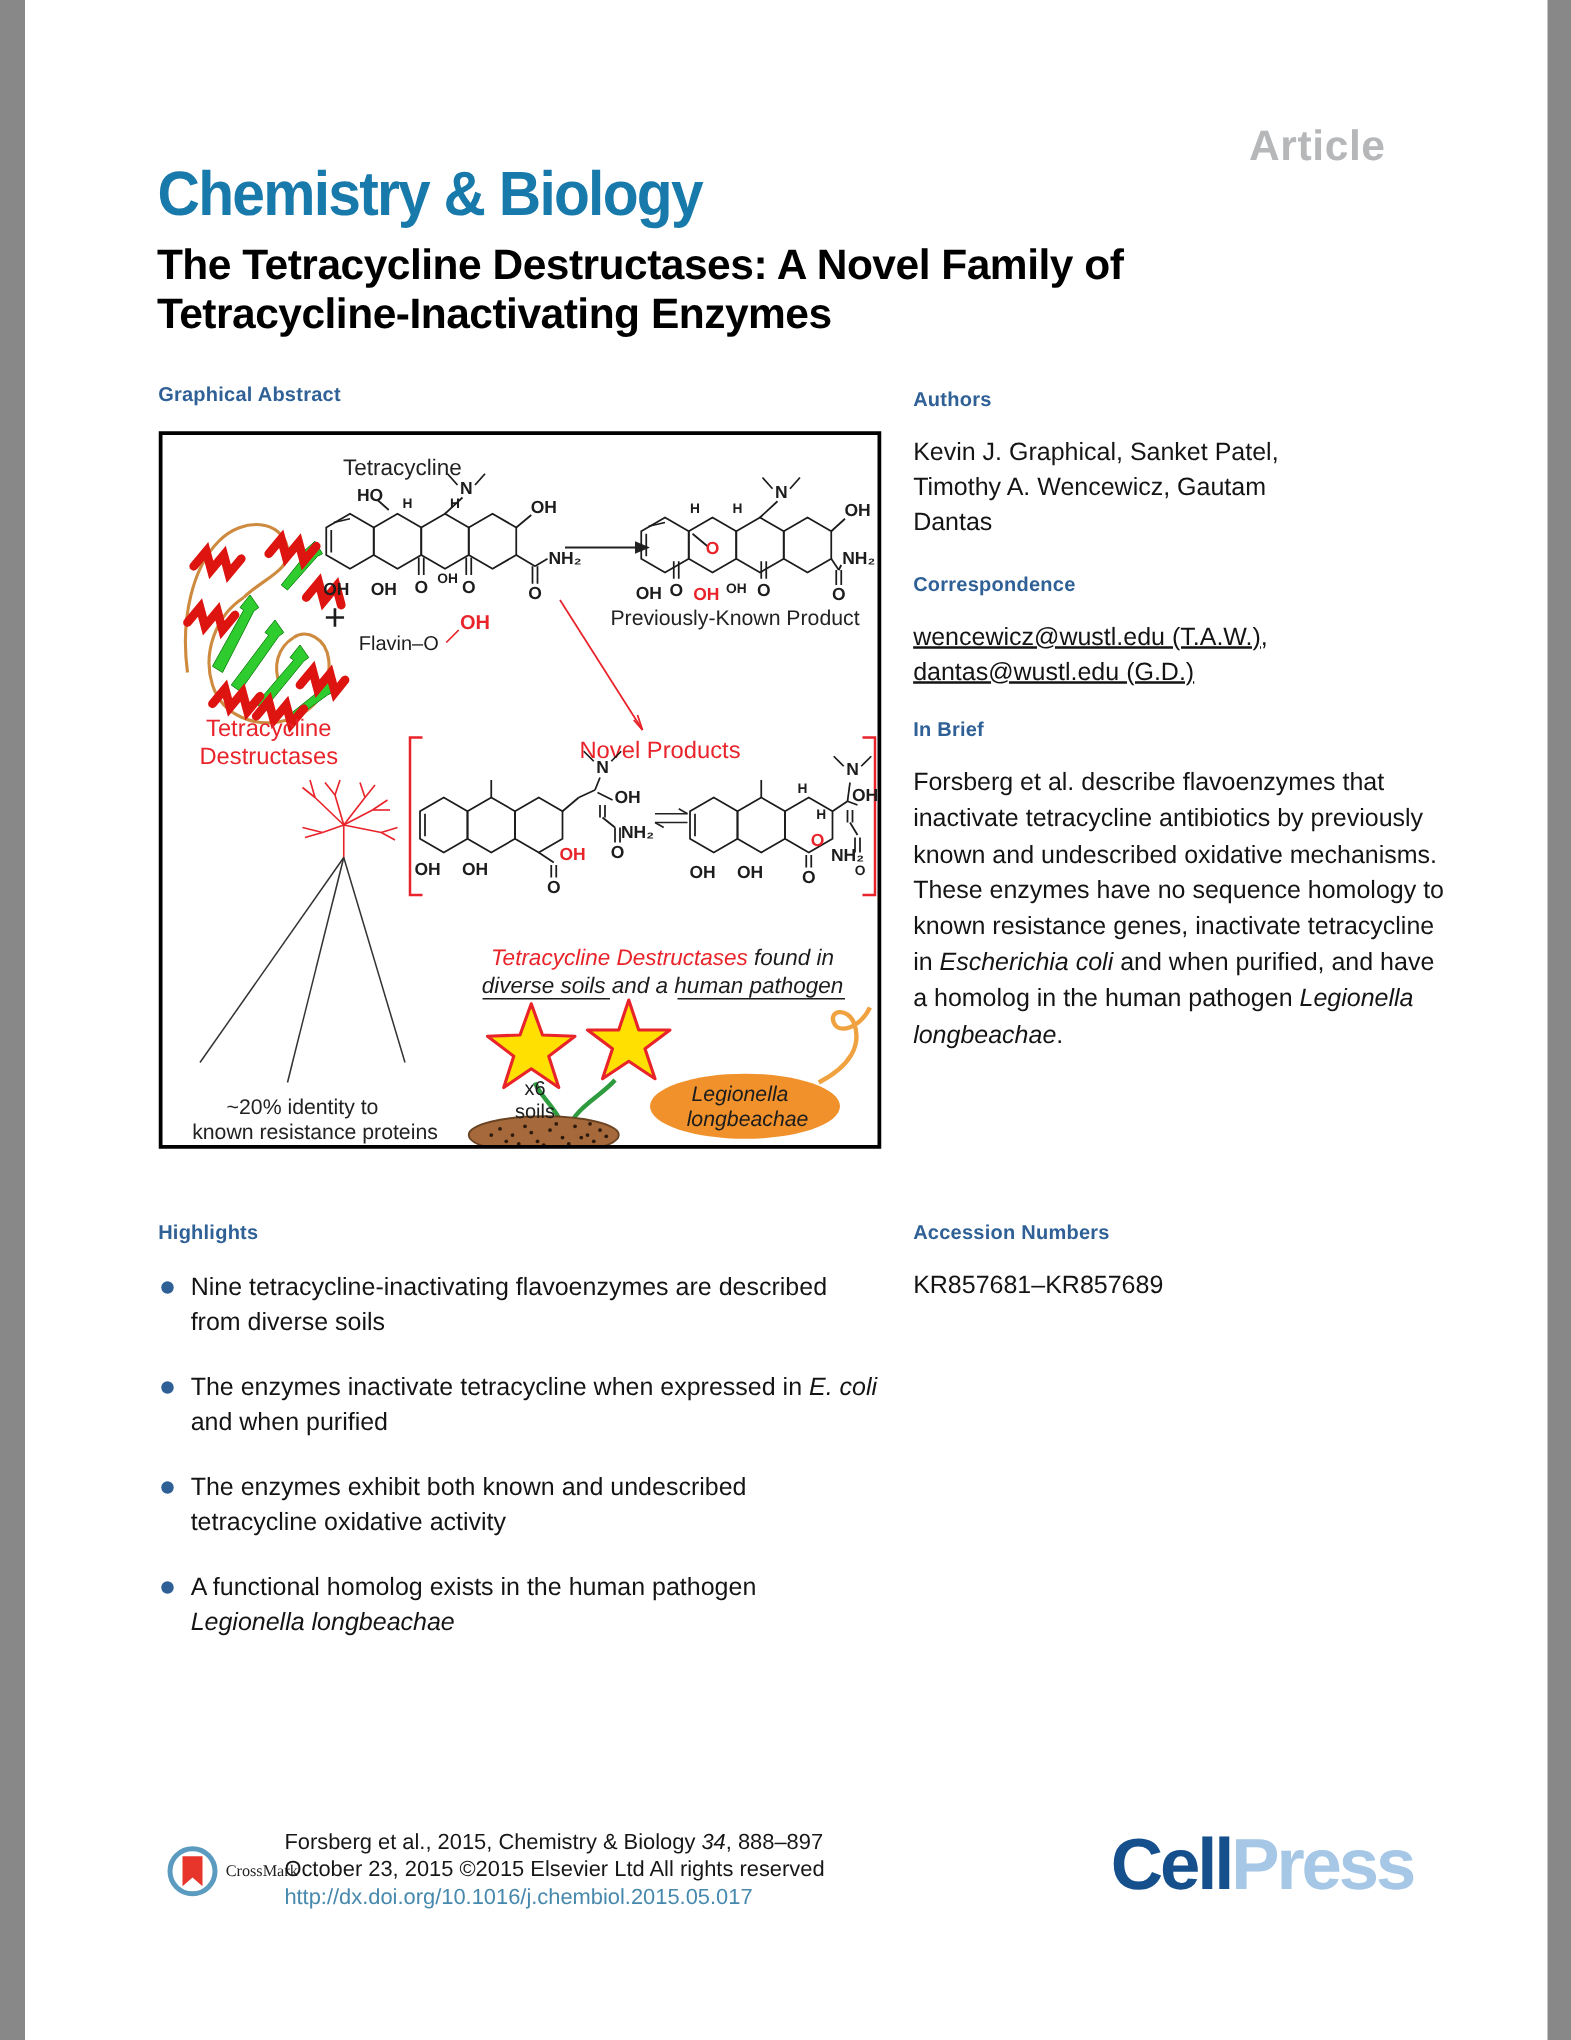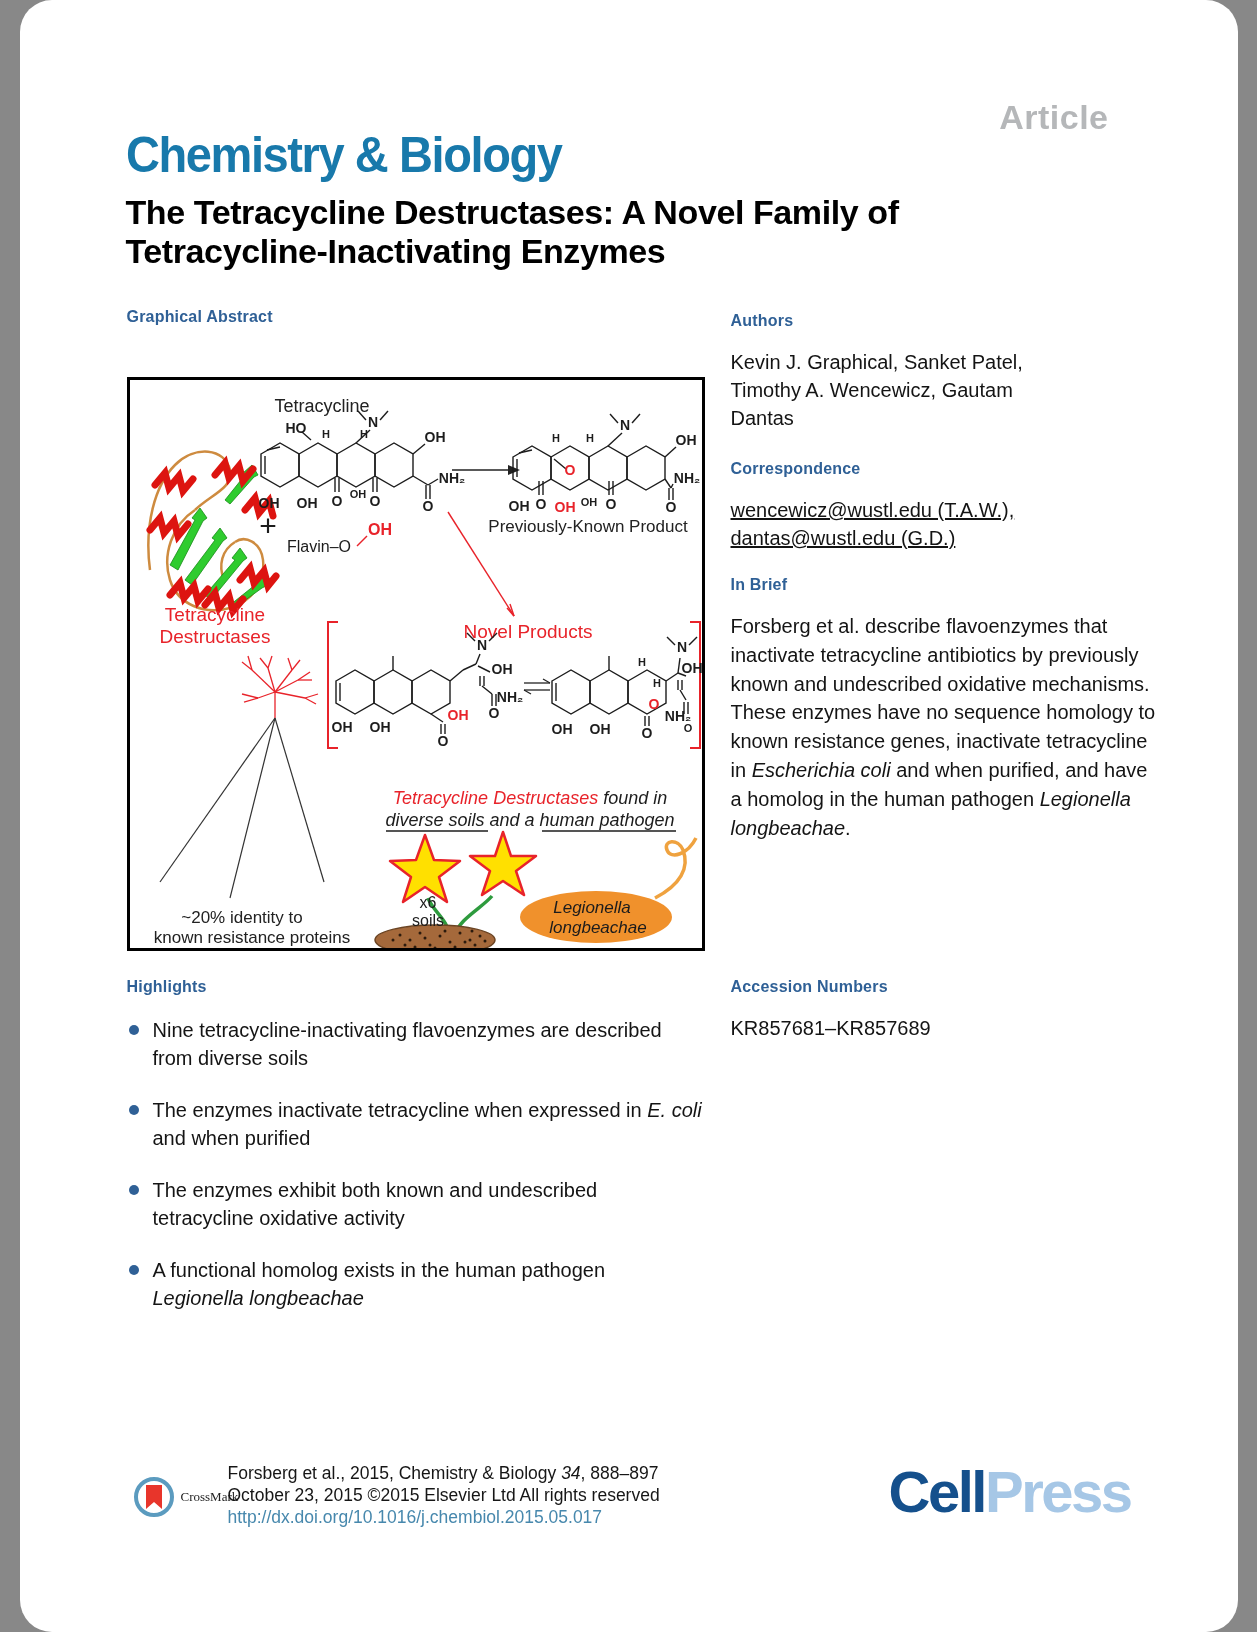--- a/index.html
+++ b/index.html
@@ -1,31 +1,30 @@
 <!DOCTYPE html>
 <html><head>
 <meta charset="utf-8">
 <style>
   html,body { margin:0; padding:0; background:#888; }
   .page {
     position:relative; width:1218px; height:1632px; background:#ffffff;
     font-family:"Liberation Sans", sans-serif; overflow:hidden; margin:0 auto;
     color:#111;
-    border-radius:32px;
   }
   .abs { position:absolute; }
   .article-tag { font-size:34px; font-weight:bold; color:#b5b7b9; letter-spacing:0.5px; }
   .journal { font-size:50px; font-weight:bold; color:#1879ab; letter-spacing:-1.5px;
              transform:scaleX(0.94); transform-origin:left top; white-space:nowrap; }
   .paper-title { font-size:34px; font-weight:bold; color:#000; line-height:39px;
                  letter-spacing:-0.4px; white-space:nowrap; }
   .sec-head { font-size:16px; font-weight:bold; color:#2f6096; letter-spacing:0.2px; }
   .body-text { font-size:20px; line-height:28px; color:#141414; }
   .it { font-style:italic; }
-  .ga-box { width:572px; height:568px; border:3px solid #000;margin-top:32px; }
+  .ga-box { width:572px; height:568px; border:3px solid #000; }
   .bullet-item { position:relative; padding-left:26px; margin-bottom:24px; }
   .bullet-dot { position:absolute; left:2px; top:9px; width:10px; height:10px;
                 border-radius:50%; background:#2f6096; }
   .cite { font-size:17.5px; line-height:22px; color:#161616; }
   .doi-link { color:#4788ad; text-decoration:none; }
   .cellpress { font-size:58px; font-weight:bold; letter-spacing:-2.5px; white-space:nowrap; }
   .cell-navy { color:#15508c; }
   .press-light { color:#a6c7e6; }
   .crossmark-wrap { display:flex; align-items:center; gap:6px; }
   .crossmark-label { font-family:"Liberation Serif", serif; font-size:13px; color:#222; }

